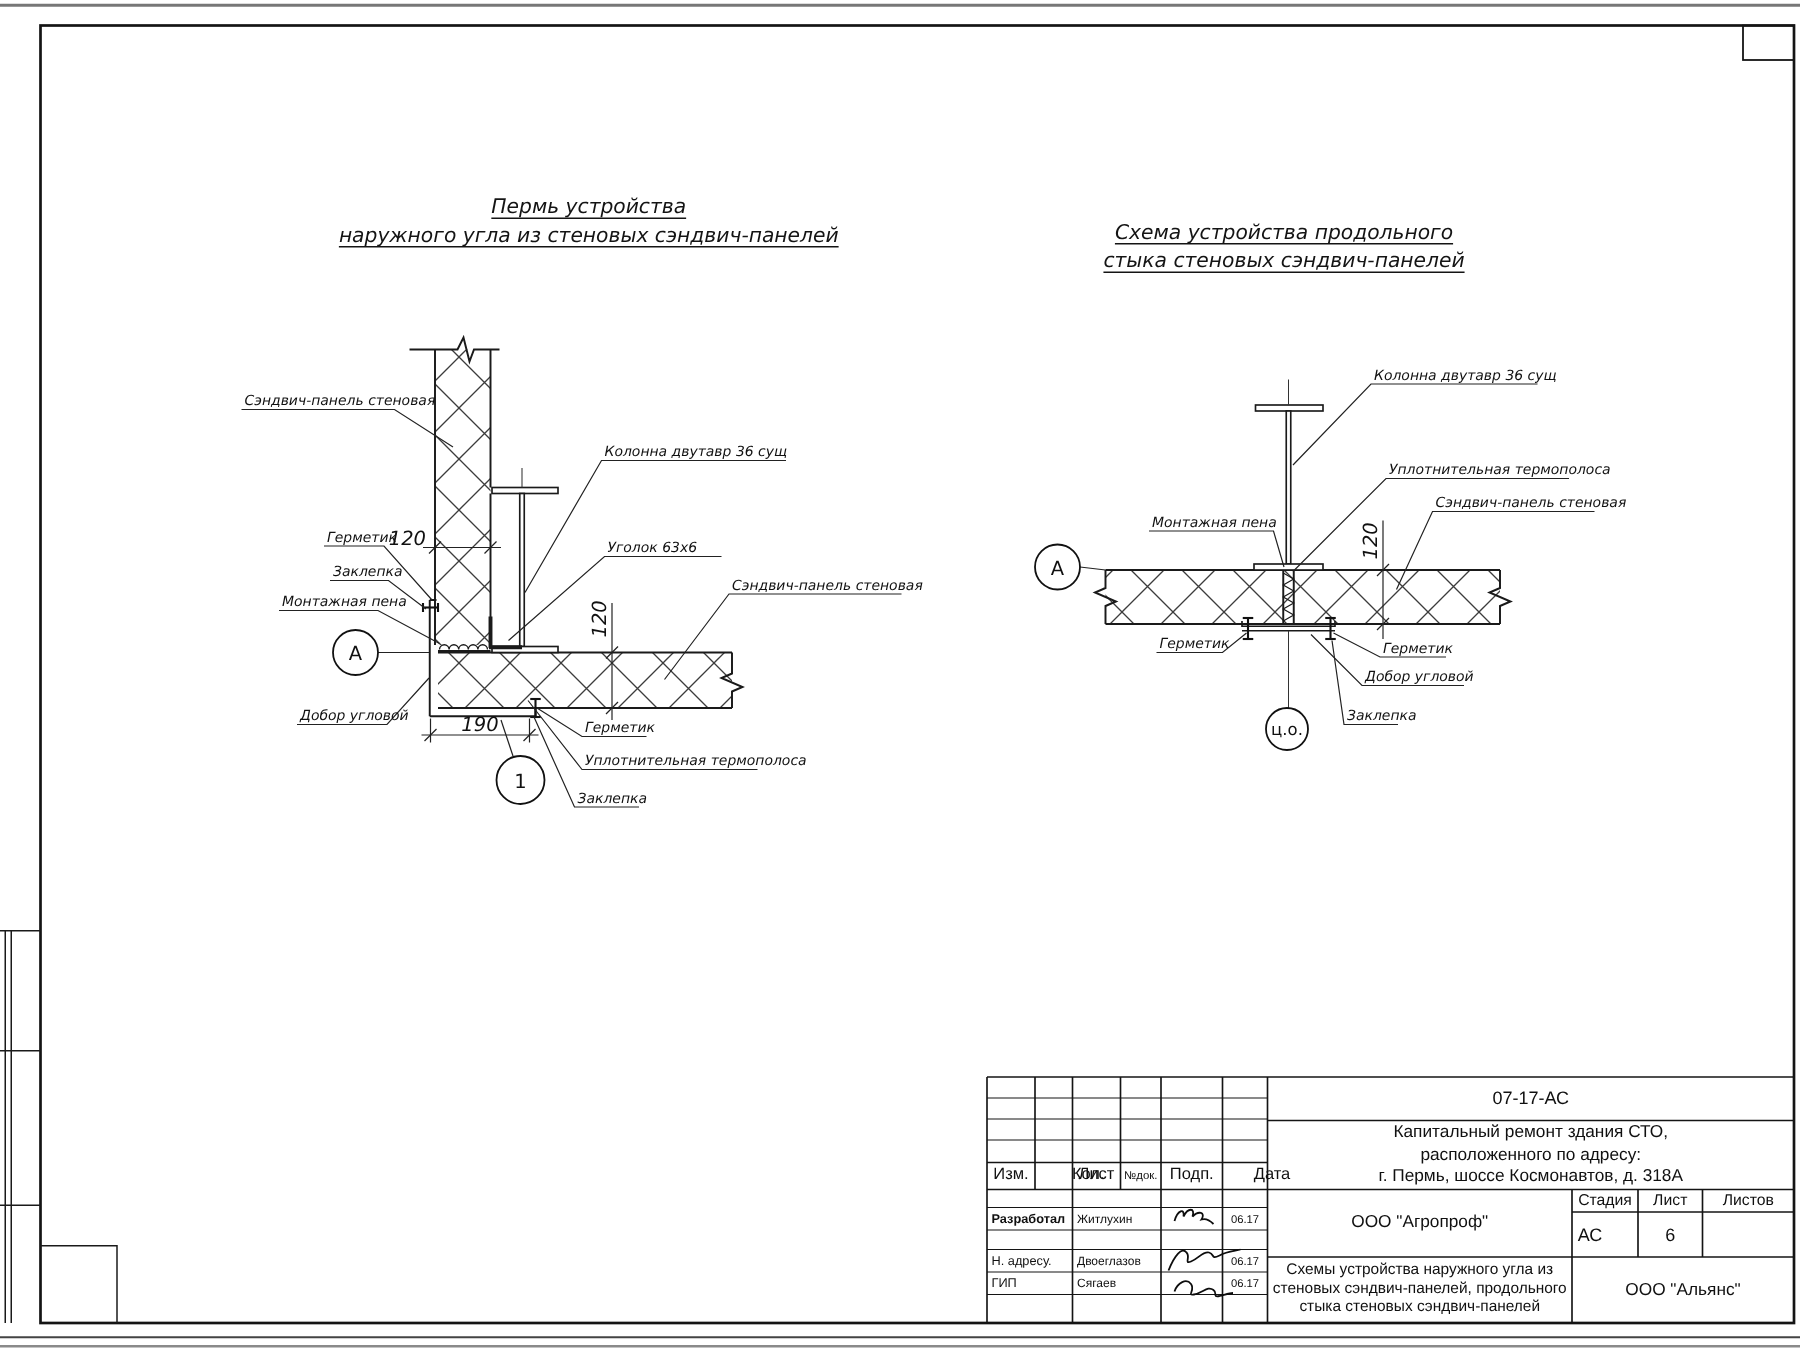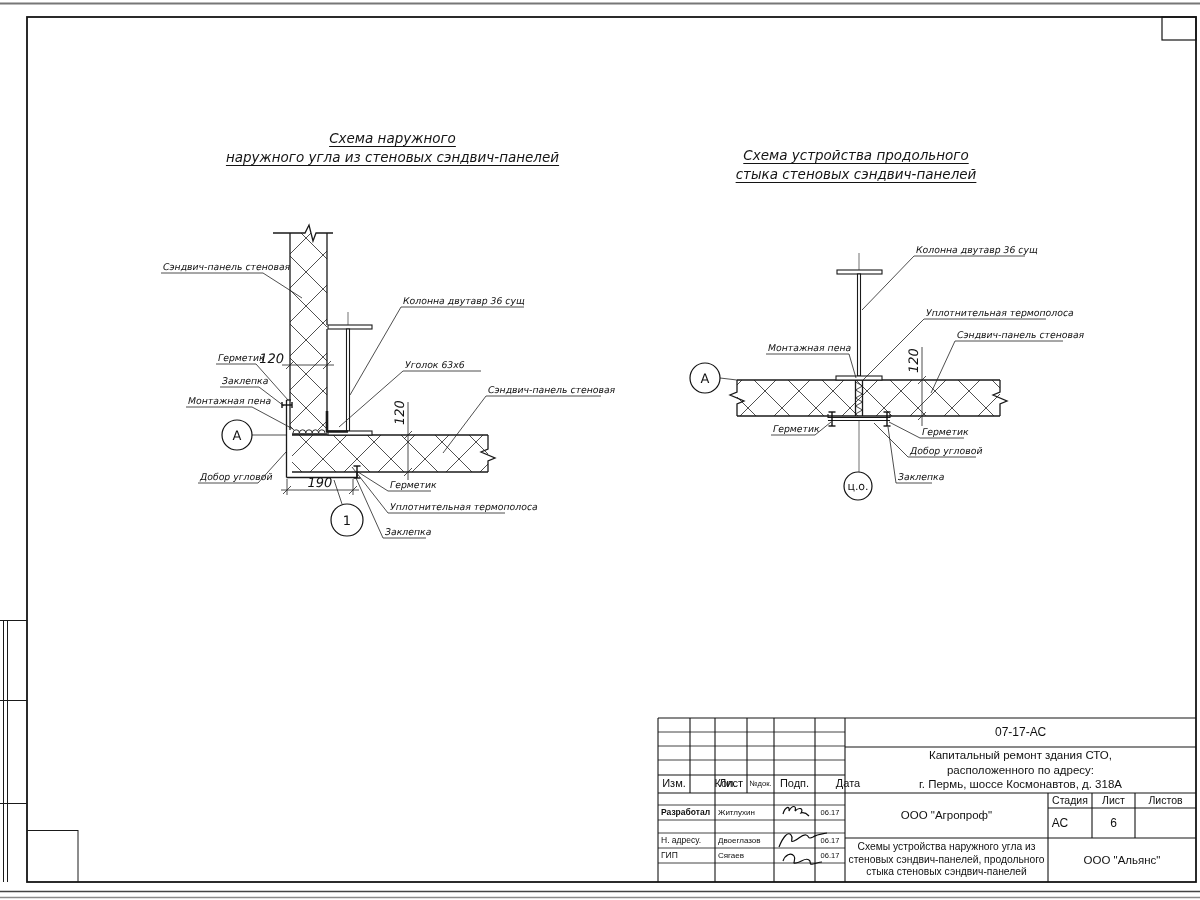--- a/index.html
+++ b/index.html
@@ -261,21 +261,21 @@
   </g>
 
   <g stroke="#0d0d0d" stroke-width="1.2" fill="none">
     <path d="M783,814 c2,-7 7,-9 6,-3 c3,-6 8,-6 6,0 c4,-4 9,-3 6,2 c3,-1 6,1 8,3"></path>
     <path d="M779,847 c4,-10 9,-16 12,-12 c3,3 -2,8 3,6 c5,-2 8,-7 12,-6 c4,1 1,5 7,2 c5,-3 10,-3 14,-4"></path>
     <path d="M783,861 c2,-6 8,-9 11,-5 c3,4 -3,8 2,7 c6,-1 9,-6 13,-3 c3,2 -1,5 4,4 c4,-1 7,-2 9,-2"></path>
   </g>
 </svg>
 
 <div class="dtitle" style="left:200px;top:129px;width:385px;">
-  <div><span>Схема наружного</span></div>
+  <div><span>Пермь устройства</span></div>
   <div><span>наружного угла из стеновых сэндвич-панелей</span></div>
 </div>
 <div class="dtitle" style="left:700px;top:146px;width:312px;">
   <div><span>Схема устройства продольного</span></div>
   <div><span>стыка стеновых сэндвич-панелей</span></div>
 </div>
 
 <div class="tb f12" style="left:845px;top:718px;width:351px;height:29px;">07-17-АС</div>
 
 <div class="tb f115" style="left:845px;top:747px;width:351px;height:46px;flex-direction:column;">

